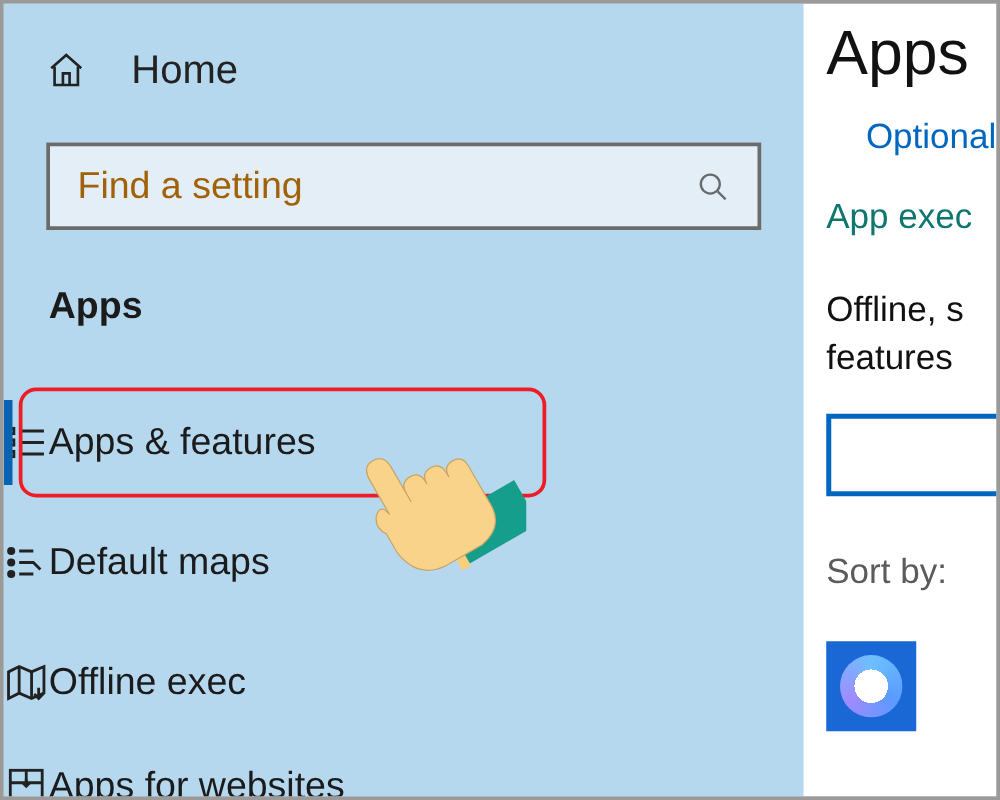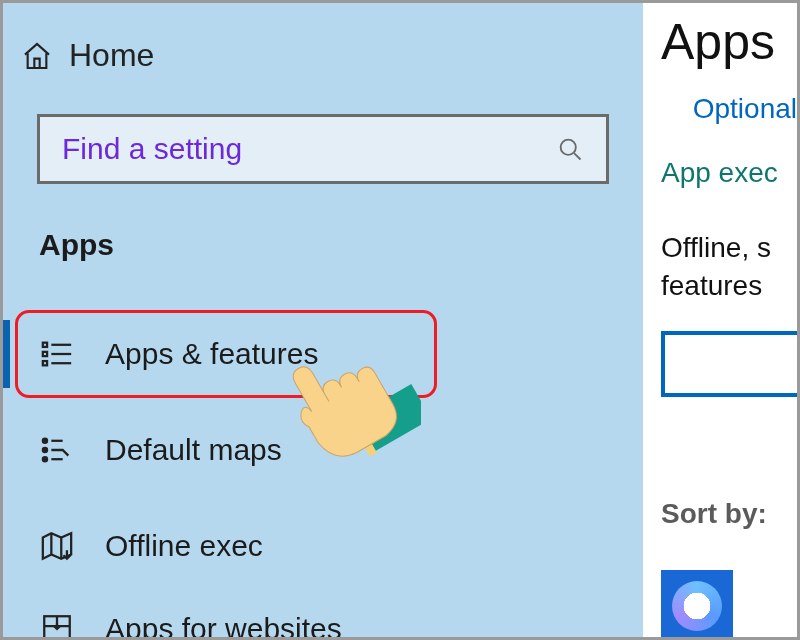--- a/index.html
+++ b/index.html
@@ -1,44 +1,44 @@
 <!DOCTYPE html>
 <html><head>
 <meta charset="utf-8">
 <style>
   html,body{margin:0;padding:0;font-family:"Segoe UI",Arial,sans-serif;}
   .frame{width:800px;height:640px;box-sizing:border-box;border:3px solid #9a9a9a;position:relative;overflow:hidden;background:#fff;}
   .sidebar{position:absolute;left:0;top:0;width:640px;height:100%;background:#b5d8ee;}
   .content{position:absolute;left:640px;top:0;right:0;height:100%;background:#fff;padding-left:18px;}
 
-  .home-row{display:flex;align-items:center;gap:16px;padding:34px 0 0 18px;color:#222;}
+  .home-row{display:flex;align-items:center;gap:36px;padding:34px 0 0 34px;color:#222;}
   .home-row .home-icon{width:32px;height:32px;flex:0 0 32px;}
   .home-row .home-label{font-size:32px;font-weight:400;}
 
   .search-box{margin:40px 34px 0 34px;height:64px;border:3px solid #6b6b6b;background:#e3eef7;display:flex;align-items:center;justify-content:space-between;padding:0 22px;}
-  .search-box .ph{color:#6d28d9;font-size:30px;font-weight:400;}
+  .search-box .ph{color:#a16207;font-size:30px;font-weight:400;}
   .search-box .search-icon{width:28px;height:28px;opacity:.8;}
 
   .section-title{margin:44px 0 0 36px;font-size:30px;font-weight:700;color:#1b1b1b;}
 
   .nav{margin-top:44px;}
-  .nav-item{position:relative;height:96px;padding-left:36px;display:flex;align-items:center;gap:30px;color:#1b1b1b;}
+  .nav-item{position:relative;height:96px;display:flex;align-items:center;color:#1b1b1b;}
   .nav-item .icon{width:36px;height:36px;flex:0 0 36px;display:flex;align-items:center;justify-content:center;}
   .nav-item .label{font-size:30px;font-weight:400;}
   .nav-item.selected::before{content:"";position:absolute;left:0;top:14px;bottom:14px;width:7px;background:#0a63b0;}
   .nav-item.highlighted{}
   .red-box{position:absolute;left:12px;right:206px;top:4px;bottom:4px;border:3.5px solid #ee1c25;border-radius:14px;pointer-events:none;}
 
   
   .ct-title{font-size:50px;color:#111;margin-top:10px;font-weight:400;white-space:nowrap;}
   .ct-link-cut{color:#0067c0;font-size:28px;margin-top:22px;white-space:nowrap;overflow:hidden;text-align:right;}
   .ct-link{color:#0f766e;font-size:28px;margin-top:32px;white-space:nowrap;}
   .ct-body{color:#111;font-size:28px;margin-top:40px;line-height:1.35;white-space:nowrap;}
   .ct-input{margin-top:26px;height:58px;border:4px solid #0067c0;width:200px;}
-  .ct-sort{margin-top:101px;color:#5b5b5b;font-size:28px;white-space:nowrap;font-weight:bold;}
+  .ct-sort{margin-top:44px;color:#5b5b5b;font-size:28px;white-space:nowrap;}
   .ct-app{margin-top:40px;width:72px;height:72px;background:#1a68d6;display:flex;align-items:center;justify-content:center;}
   .ct-app .ring{width:50px;height:50px;border-radius:50%;background:
      radial-gradient(circle at 50% 50%, #fff 0 38%, transparent 38%),
      conic-gradient(#6dc0ff, #5a9bff, #a08bff, #6dc0ff);
   }
 
   
   .pointer{position:absolute;left:268px;top:328px;width:150px;height:140px;pointer-events:none;}
 </style>
 </head>

